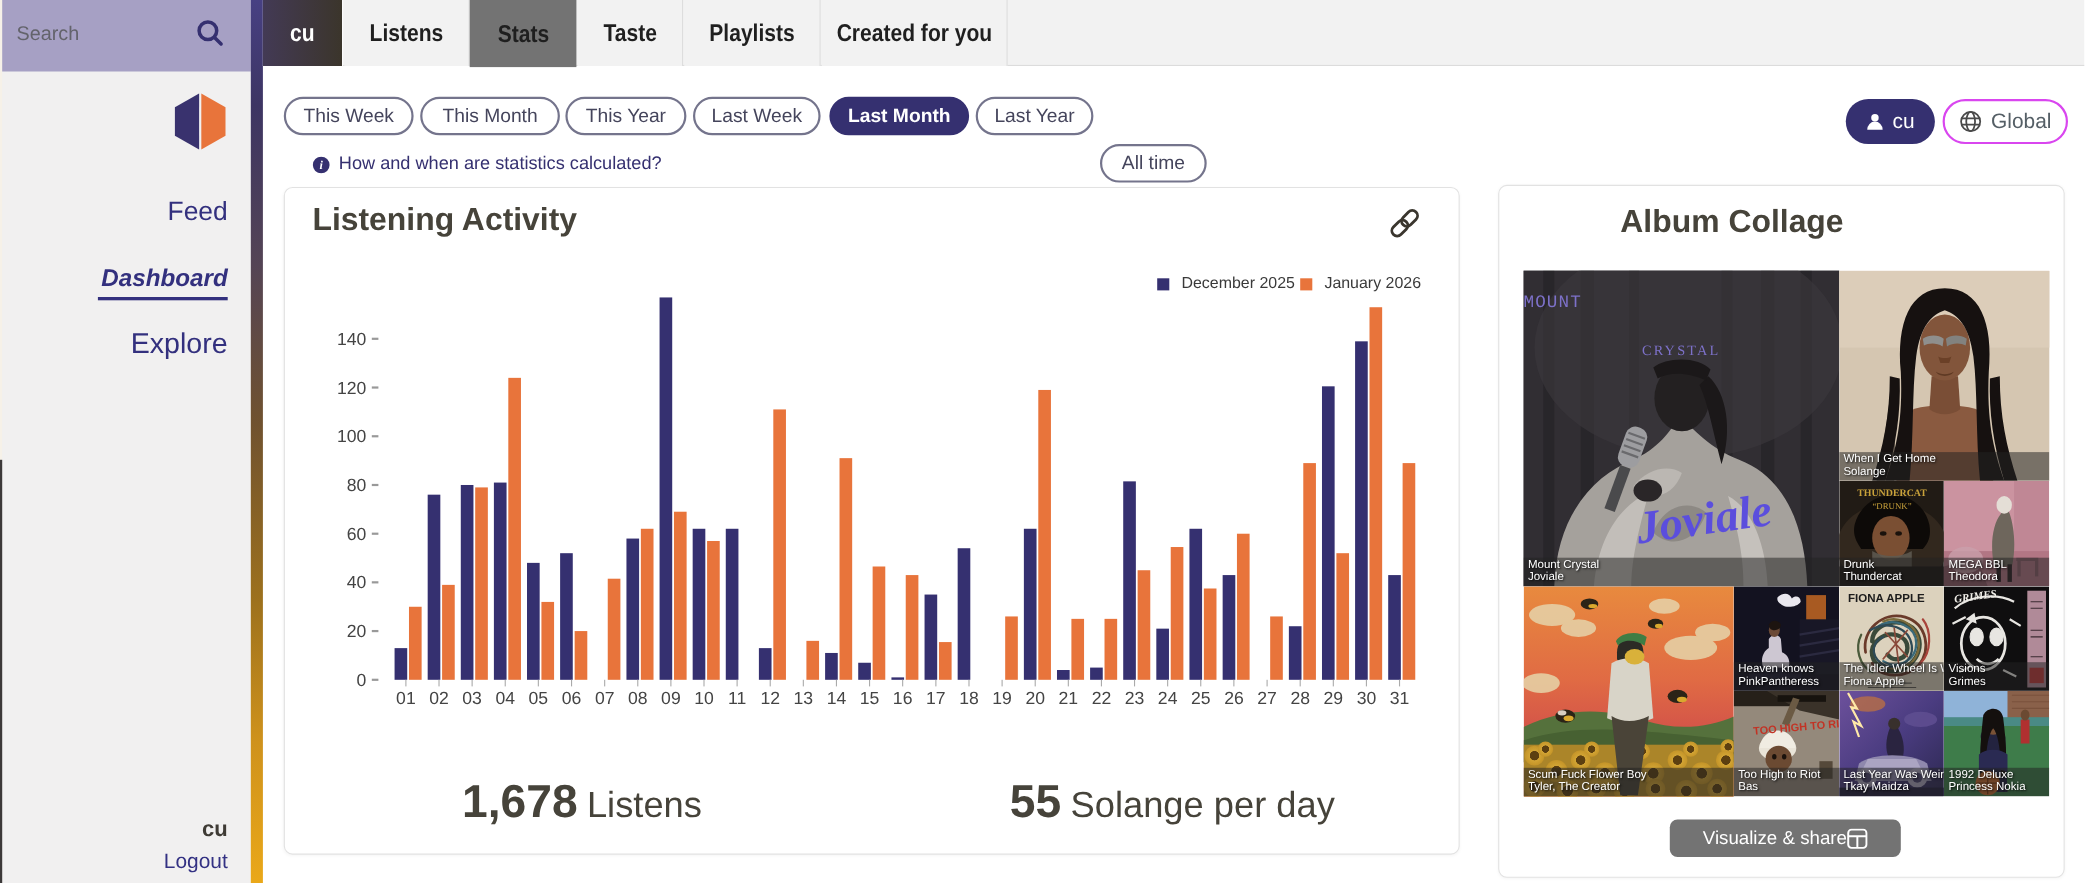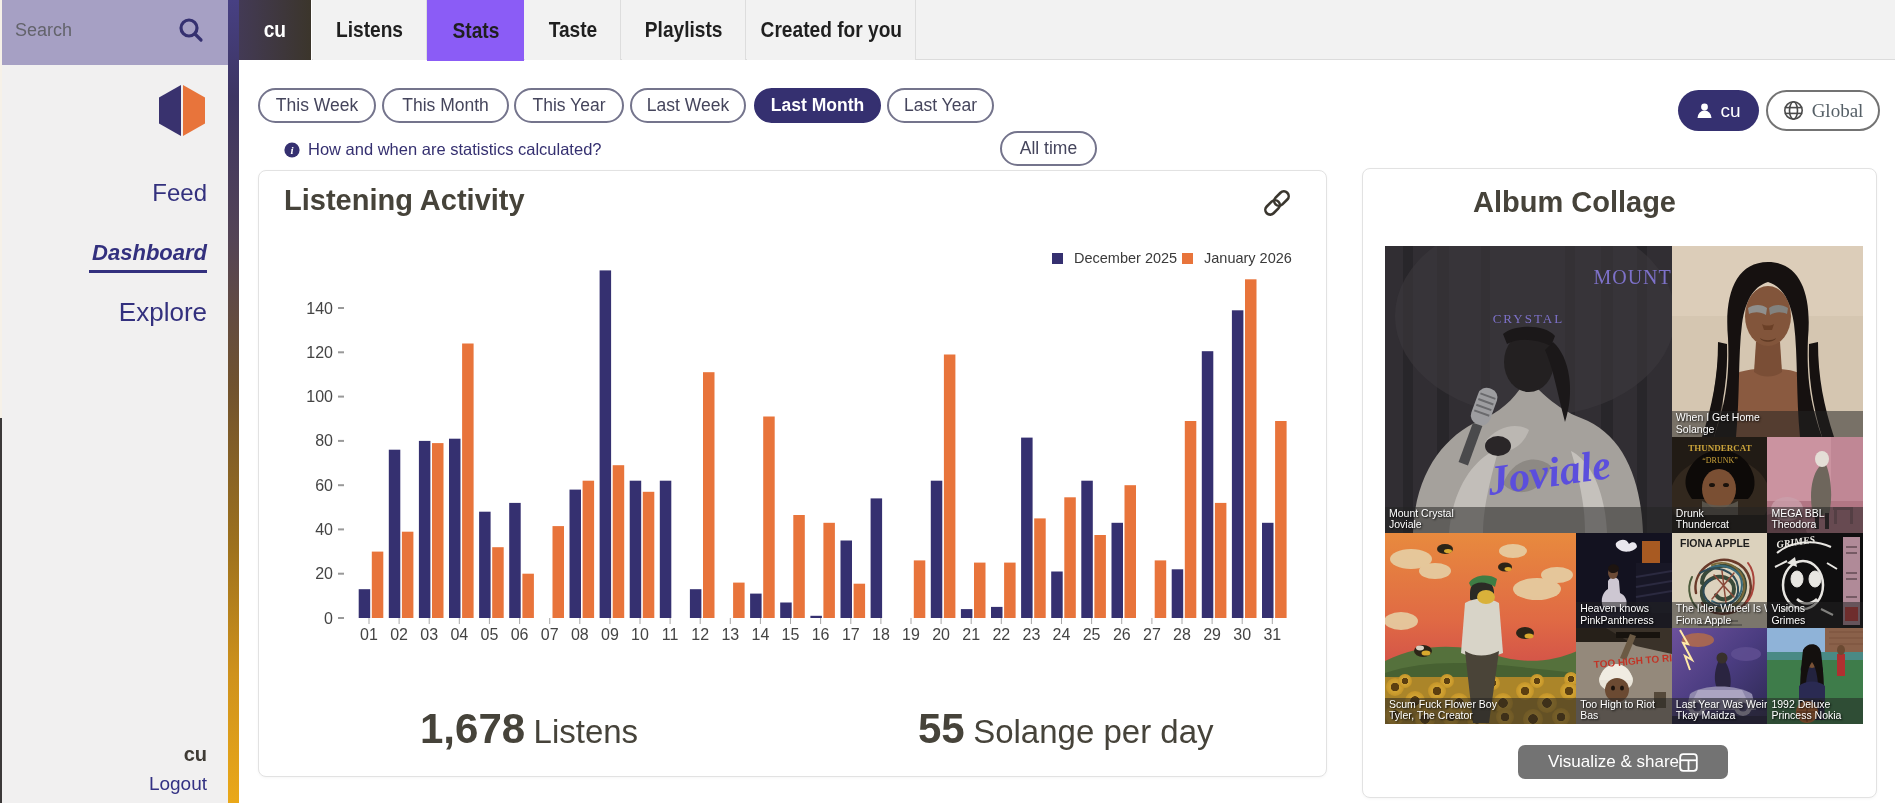--- a/index.html
+++ b/index.html
@@ -14,30 +14,30 @@
   background:linear-gradient(180deg,#474083 0%,#3d3563 12%,#544455 30%,#70522f 48%,#9d711d 68%,#cf921c 84%,#eaa819 100%); }
 #leftedge-light { left:0; top:0; width:2px; height:418px; background:#f6f1e8; }
 #leftedge-dark { left:0; top:418px; width:2px; height:385px; background:#3c3939; }
 .navlink { position:absolute; right:1688px; white-space:nowrap; text-align:right; color:#33307e; font-size:24px; }
 
 #navbar { left:239px; top:0; width:1656px; height:60px; background:#f2f2f2; border-bottom:1px solid #dcdcdc; }
 .tab { position:absolute; top:0; height:60px; display:flex; align-items:center; justify-content:center;
   font-size:22px; font-weight:bold; color:#1f1f1f; background:#f2f2f2; border-right:1px solid #ddd; }
 .tab span { display:inline-block; transform:scaleX(.87); }
 #tab-cu { left:239px; width:73px; background:linear-gradient(90deg,#433a55 0%,#3b352b 100%); color:#fff; border-right:1px solid #fff; }
-#tab-stats { background:#8b5cf6; border-right:none; height:61px; z-index:3; }
+#tab-stats { background:#737373; border-right:none; height:61px; z-index:3; }
 
 .pill { position:absolute; top:88px; height:35px; border:2px solid #74748c; border-radius:17.5px;
   display:flex; align-items:center; justify-content:center; font-size:17.5px; color:#45455c; background:#fff; }
 .pill.sel { background:#353070; border-color:#353070; color:#fff; font-weight:bold; }
 
 #btn-cu { left:1678px; top:90px; width:81px; height:41px; background:#353070; border-radius:20.5px;
   display:flex; align-items:center; justify-content:center; gap:7px; color:#fff; font-size:19px; }
-#btn-global { left:1766px; top:90px; width:114px; height:41px; background:#fff; border:2px solid #737373; border-radius:20.5px;
-  display:flex; align-items:center; justify-content:center; gap:8px; color:#555f66; font-size:19px;font-family:Liberation Serif, serif; }
+#btn-global { left:1766px; top:90px; width:114px; height:41px; background:#fff; border:2px solid #d946ef; border-radius:20.5px;
+  display:flex; align-items:center; justify-content:center; gap:8px; color:#555f66; font-size:19px; }
 
 #info { left:284px; top:140px; display:flex; align-items:center; gap:8px; color:#353070; font-size:16.5px; }
 
 .card { position:absolute; background:#fff; border:1px solid #e2e2e2; border-radius:8px; box-shadow:0 1px 3px rgba(0,0,0,.04); }
 #card1 { left:258px; top:170px; width:1069px; height:607px; }
 #card2 { left:1362px; top:168px; width:515px; height:630px; }
 .cardtitle { font-weight:bold; color:#46433a; }
 
 .leg { position:absolute; top:250px; display:flex; align-items:center; font-size:14.5px; color:#3a3a3a; }
 .sq { width:11px; height:11px; display:inline-block; margin-right:11px; }
@@ -308,21 +308,21 @@
             <g stroke="#6a6a6d" stroke-width="2">
               <line x1="90" y1="150" x2="106" y2="150"></line>
               <line x1="90" y1="156" x2="106" y2="156"></line>
               <line x1="90" y1="162" x2="106" y2="162"></line>
               <line x1="90" y1="168" x2="106" y2="168"></line>
             </g>
             <rect x="93" y="180" width="10" height="42" fill="#4a4a4c"></rect>
           </g>
   <ellipse cx="113" cy="200" rx="13" ry="10" fill="#2a2628"></ellipse>
  </svg>
- <div style="position:absolute;left:0;top:20px;width:100%;text-align:right;color:#7d71c9;font-family:Liberation Serif, serif;font-size:20px;letter-spacing:1px;">MOUNT</div>
+ <div style="position:absolute;left:0;top:20px;width:100%;text-align:left;color:#7d71c9;font-family:Liberation Mono, monospace;font-size:16px;letter-spacing:1px;">MOUNT</div>
  <div style="position:absolute;left:0;top:36px;width:100%;text-align:center;color:#7d71c9;font-family:'Liberation Serif',serif;font-size:13px;letter-spacing:2px;margin-top:29px;">CRYSTAL</div>
  <div style="position:absolute;left:102px;top:198px;width:190px;color:#5b4edd;font-family:'Liberation Serif',serif;font-style:italic;font-weight:bold;font-size:42px;transform:rotate(-8deg);">Joviale</div>
  <div class="lbl">Mount Crystal<br>Joviale</div>
 </div>
 
 <div class="tile" style="left:286.8px;top:0;width:191.2px;height:191.2px;">
  <svg width="192" height="192" viewBox="0 0 192 192" style="position:absolute;left:0;top:0;">
   <rect width="192" height="192" fill="#d5c6b1"></rect>
   <rect width="192" height="70" fill="#dccdb9"></rect>
   <path d="M34 191 C42 150 46 120 48 95 C50 130 52 160 50 191 Z" fill="#20191595"></path>

